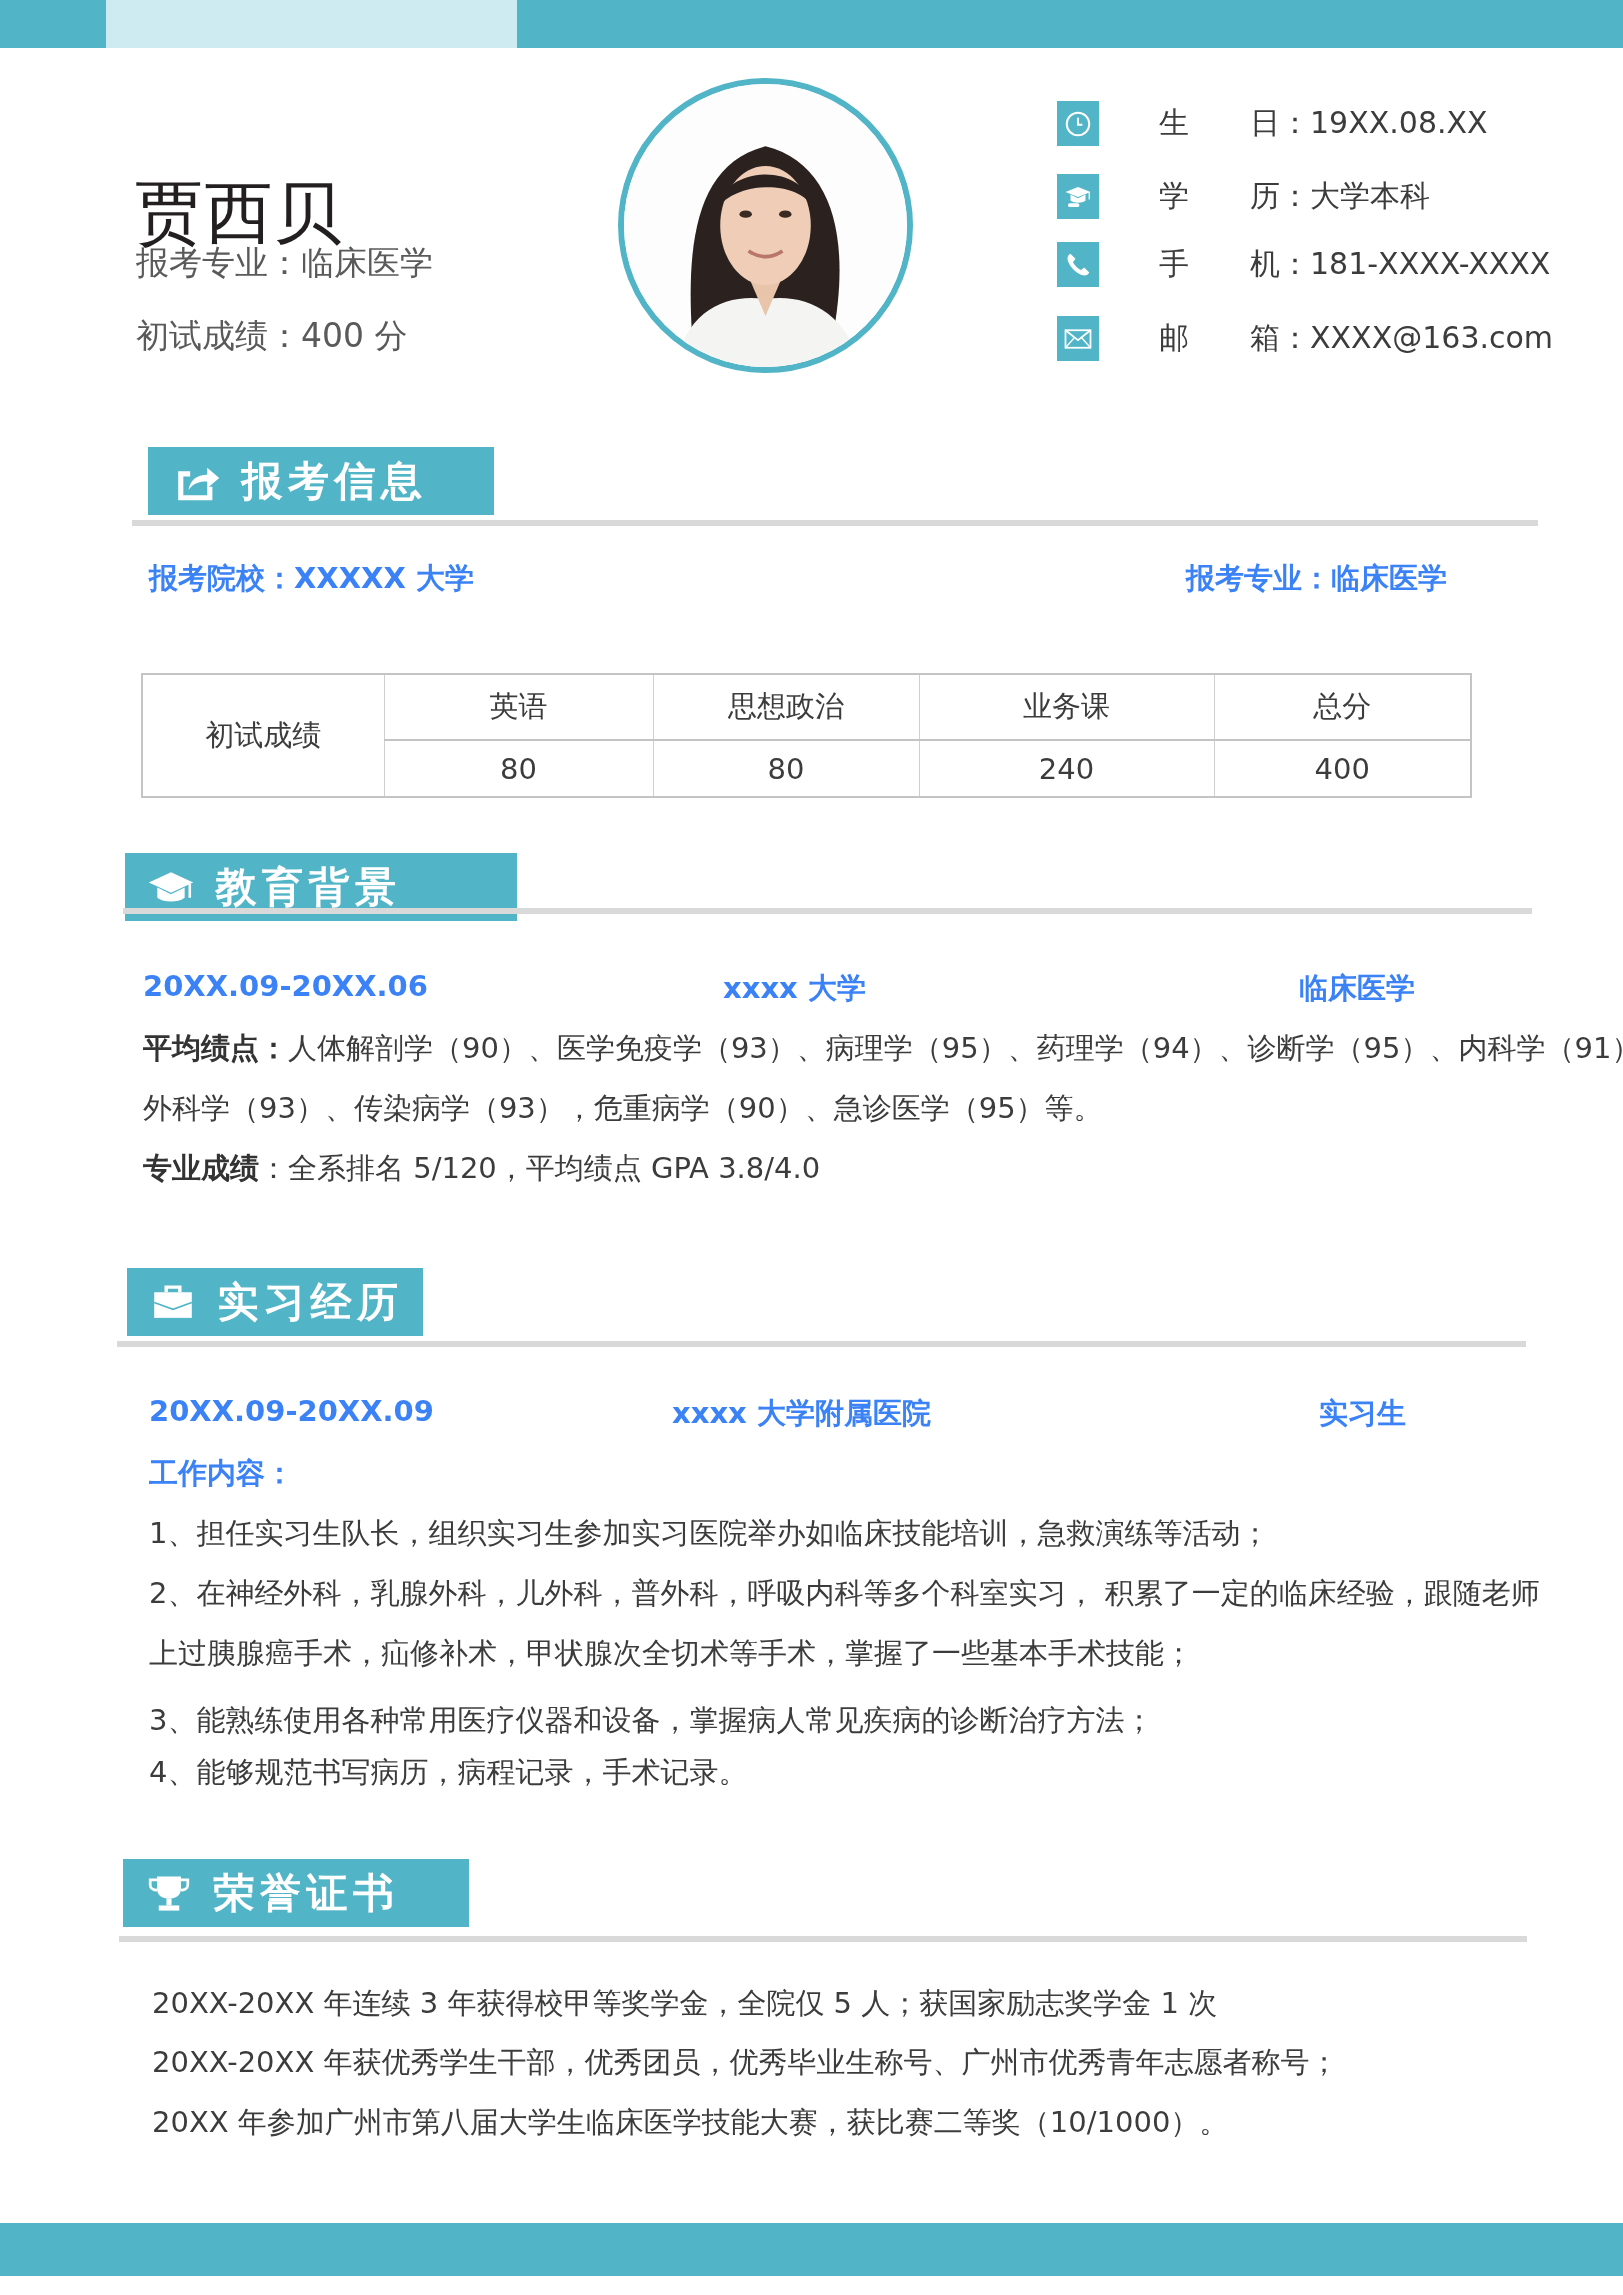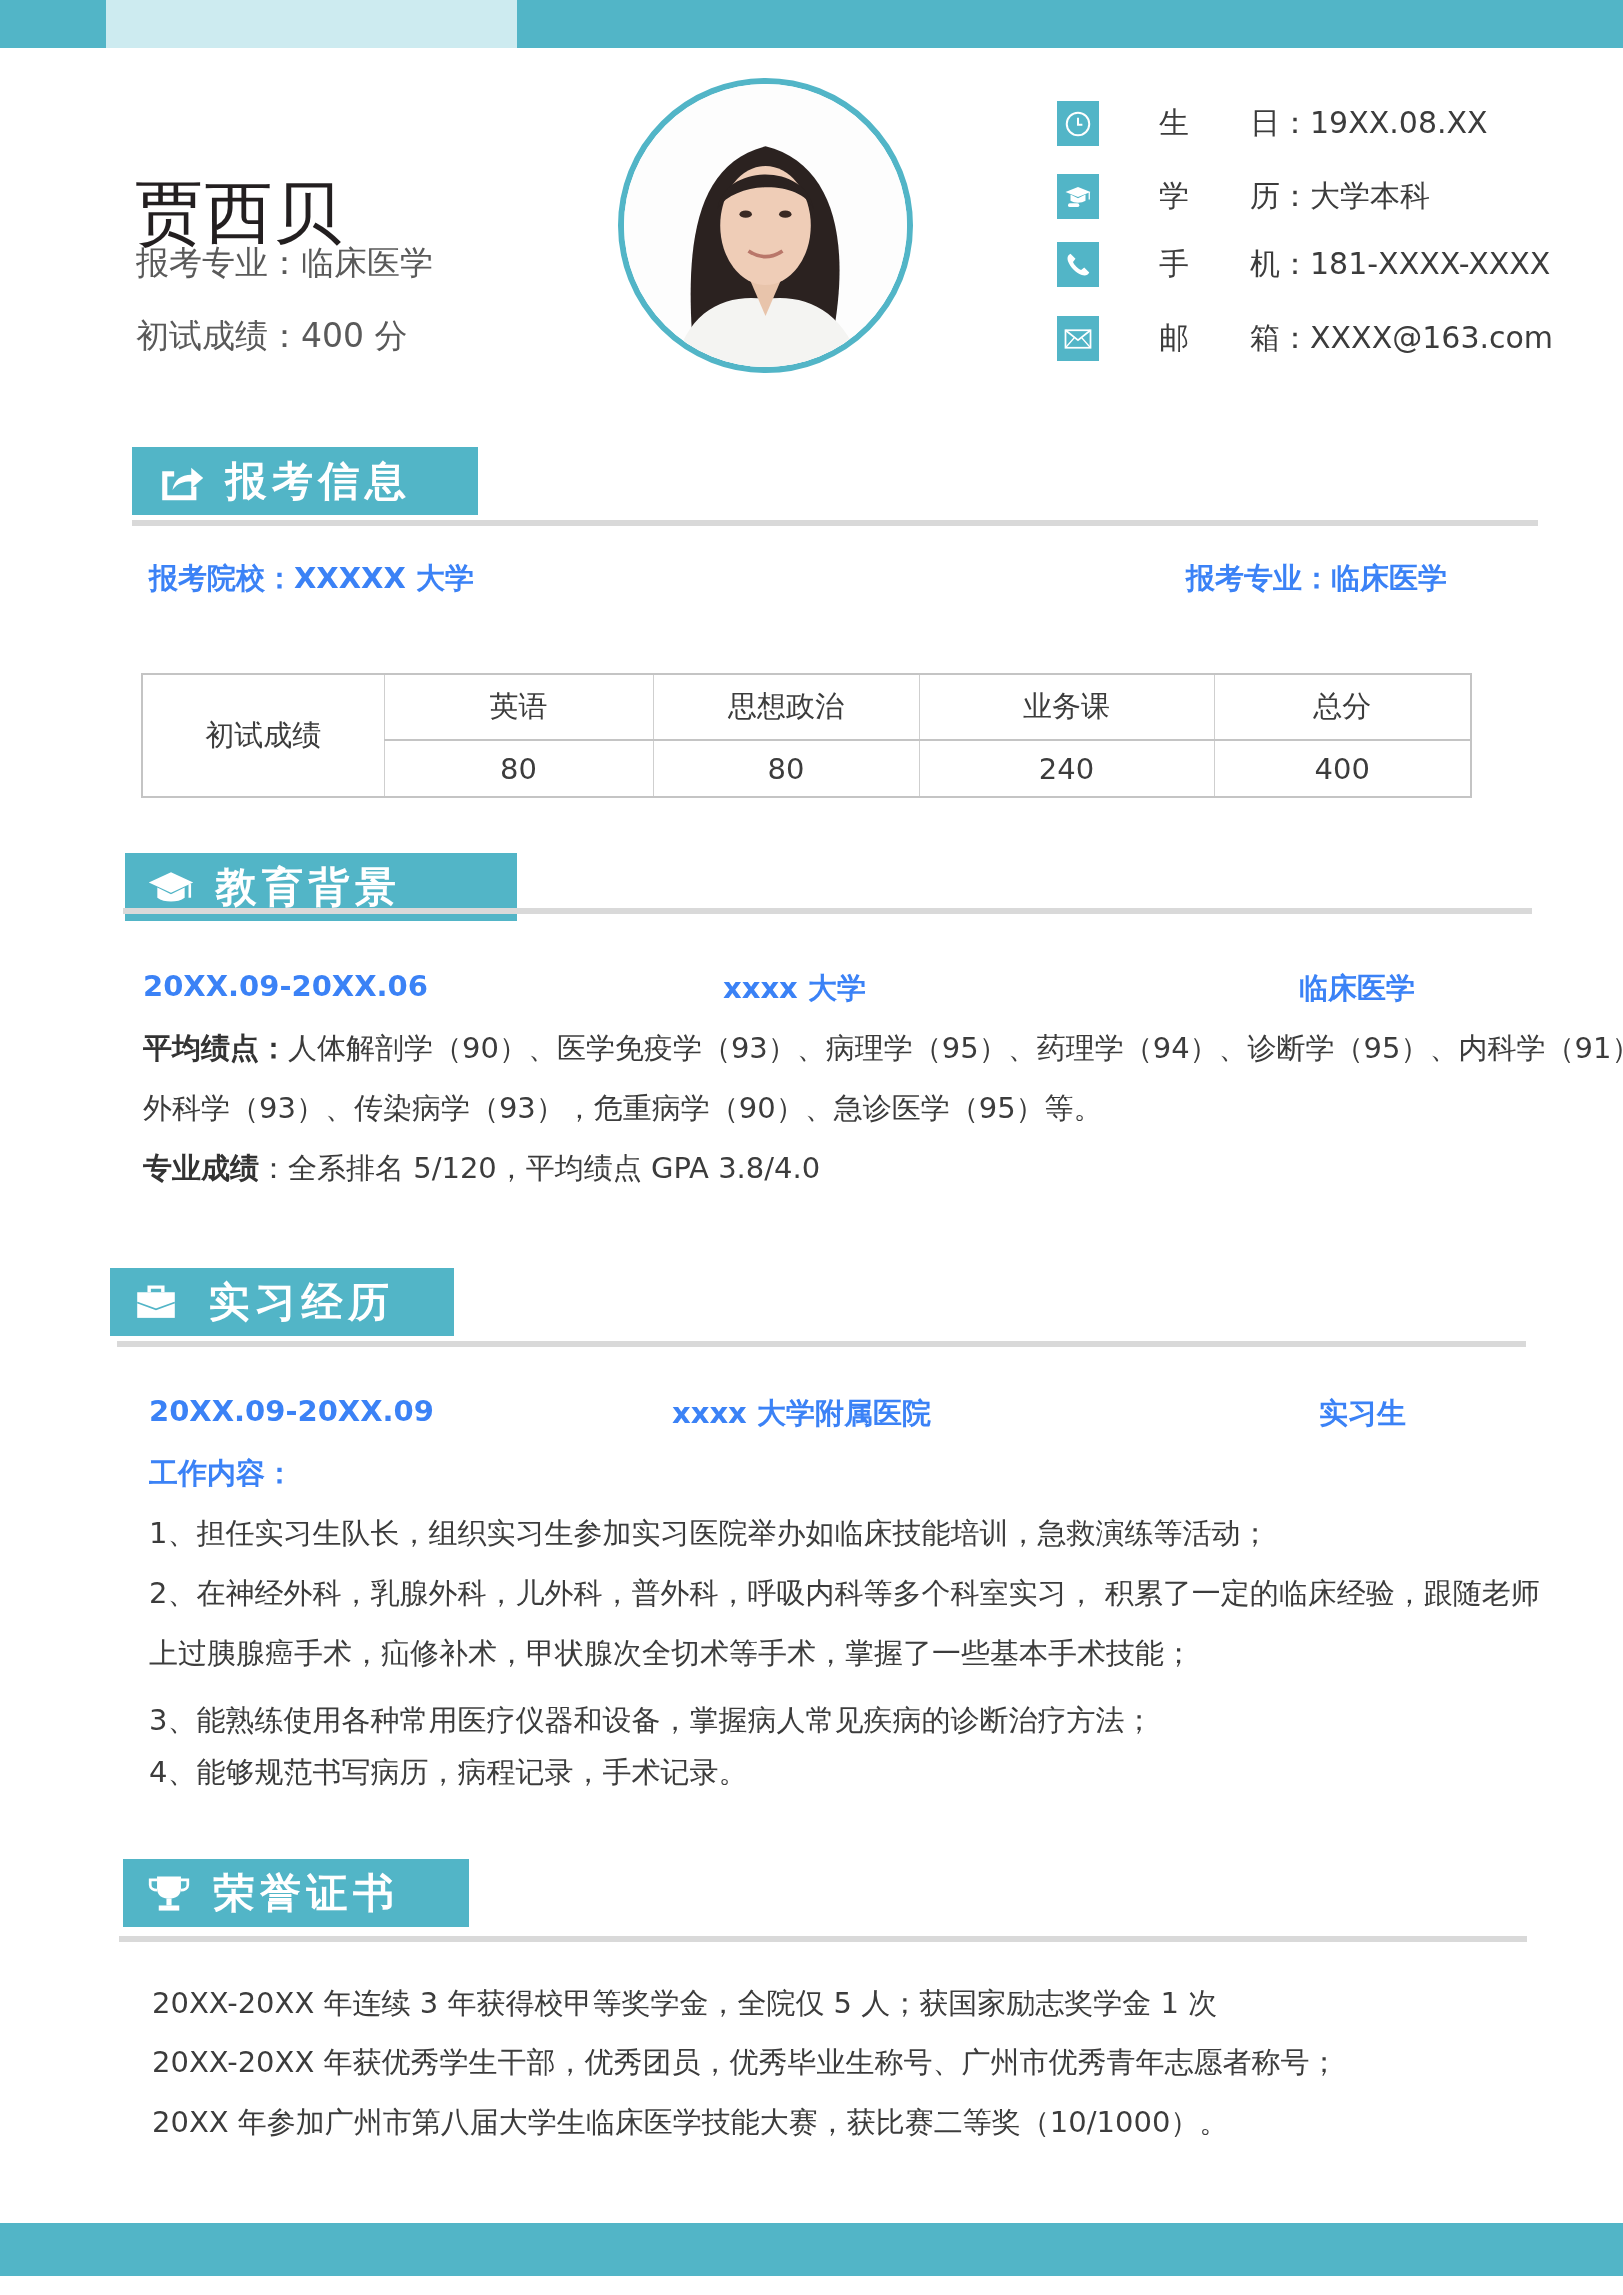--- a/index.html
+++ b/index.html
@@ -96,21 +96,21 @@
     <svg viewBox="0 0 24 24">
         <rect x="2" y="5" width="20" height="14" fill="none" stroke="#fff" stroke-width="1.4"></rect>
         <path d="M2 5 L12 13 L22 5" fill="none" stroke="#fff" stroke-width="1.4"></path>
         <path d="M2 19 L9 11 M22 19 L15 11" stroke="#fff" stroke-width="1"></path>
       </svg>
   </span>
   <span class="clabel1">邮</span>
   <span class="clabel2">箱：XXXX@163.com</span>
 </div>
 
-<div class="abs sec-box" style="left:132px; top:447px; width:346px;padding-left:25px;">
+<div class="abs sec-box" style="left:148px; top:447px; width:346px;padding-left:25px;">
   <svg viewBox="0 0 28 24">
       <path d="M3 6 H10 V9 H6 V20 H20 V15 H23 V23 H3 Z" fill="#fff"></path>
       <path d="M9 17 C10 11 14 8 20 8 V4 L27 10 L20 16 V12 C15 12 12 13 9 17 Z" fill="#fff"></path>
     </svg>
   <span class="sec-title">报考信息</span>
 </div>
 <div class="abs rule" style="left:132px; top:520px; width:1406px;"></div>
 
 <div class="abs bold-line" style="left:149px; top:559px;">报考院校：XXXXX 大学</div>
 <div class="abs bold-line" style="left:1186px; top:559px;">报考专业：临床医学</div>
@@ -144,21 +144,21 @@
 <div class="abs rule" style="left:123px; top:908px; width:1409px;"></div>
 
 <div class="abs bold-line" style="left:143px; top:969px;">20XX.09-20XX.06</div>
 <div class="abs bold-line" style="left:723px; top:969px;">xxxx 大学</div>
 <div class="abs bold-line" style="left:1299px; top:969px;">临床医学</div>
 
 <div class="abs text-line" style="left:143px; top:1029px;"><b>平均绩点：</b><span>人体解剖学（90）、医学免疫学（93）、病理学（95）、药理学（94）、诊断学（95）、内科学（91）、</span></div>
 <div class="abs text-line" style="left:143px; top:1089px;">外科学（93）、传染病学（93），危重病学（90）、急诊医学（95）等。</div>
 <div class="abs text-line" style="left:143px; top:1149px;"><b>专业成绩</b><span>：全系排名 5/120，平均绩点 GPA 3.8/4.0</span></div>
 
-<div class="abs sec-box" style="left:110px; top:1268px; width:344px;gap:8px;">
+<div class="abs sec-box" style="left:127px; top:1268px; width:296px;">
   <svg viewBox="0 0 28 24">
       <path d="M10 6 V3 H18 V6" stroke="#fff" stroke-width="2" fill="none"></path>
       <rect x="3" y="6" width="22" height="15" fill="#fff"></rect>
       <path d="M3 12 L14 16 L25 12" stroke="#52b5c7" stroke-width="1" fill="none"></path>
     </svg>
   <span class="sec-title">实习经历</span>
 </div>
 <div class="abs rule" style="left:117px; top:1341px; width:1409px;"></div>
 
 <div class="abs bold-line" style="left:149px; top:1394px;">20XX.09-20XX.09</div>

